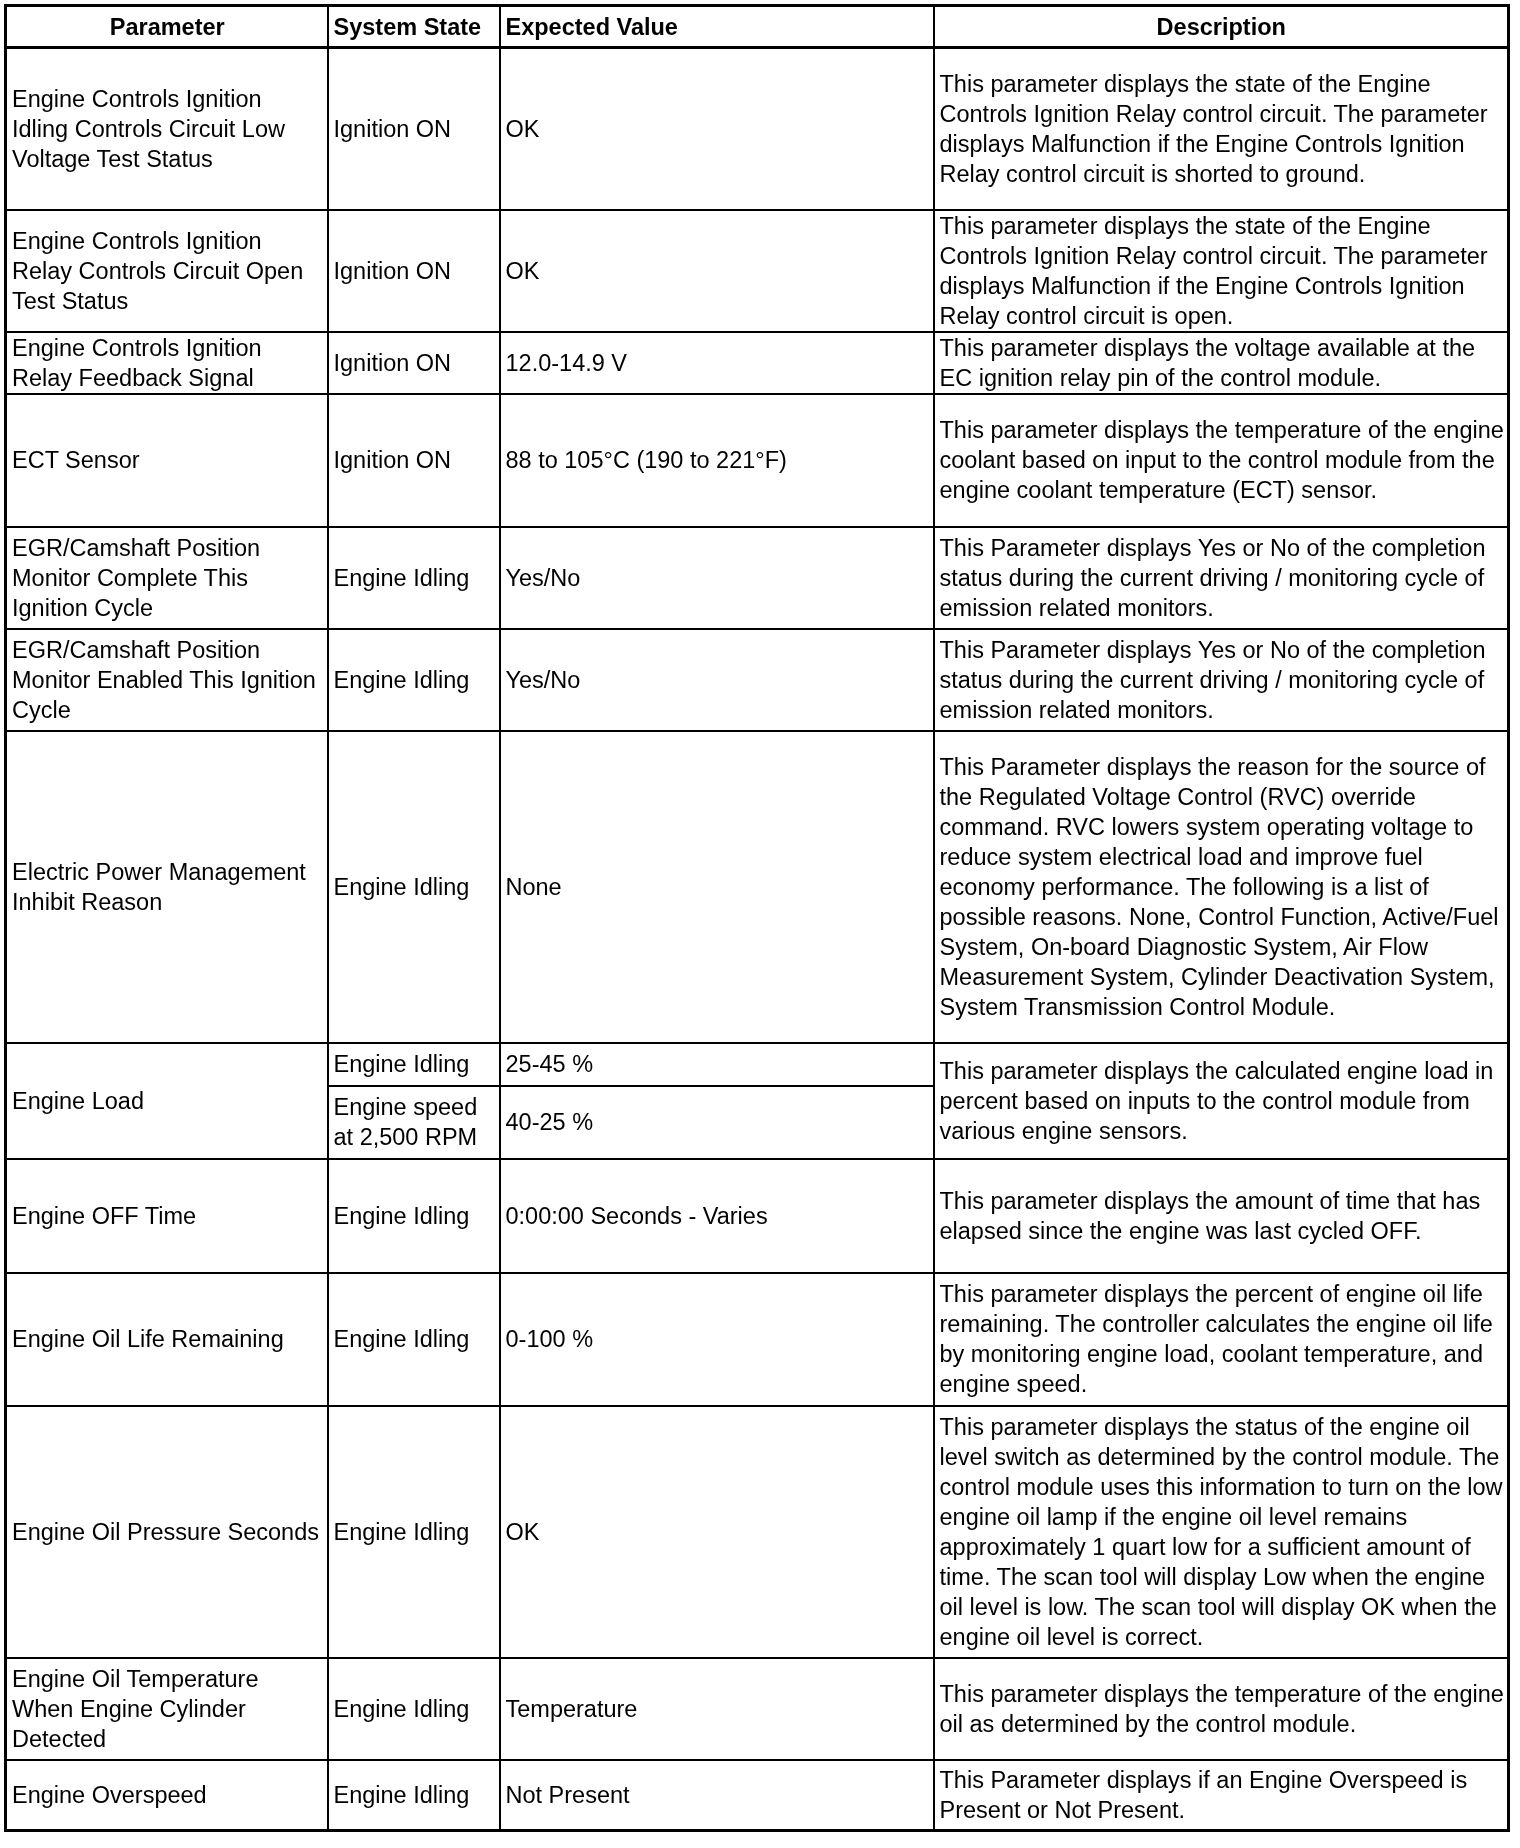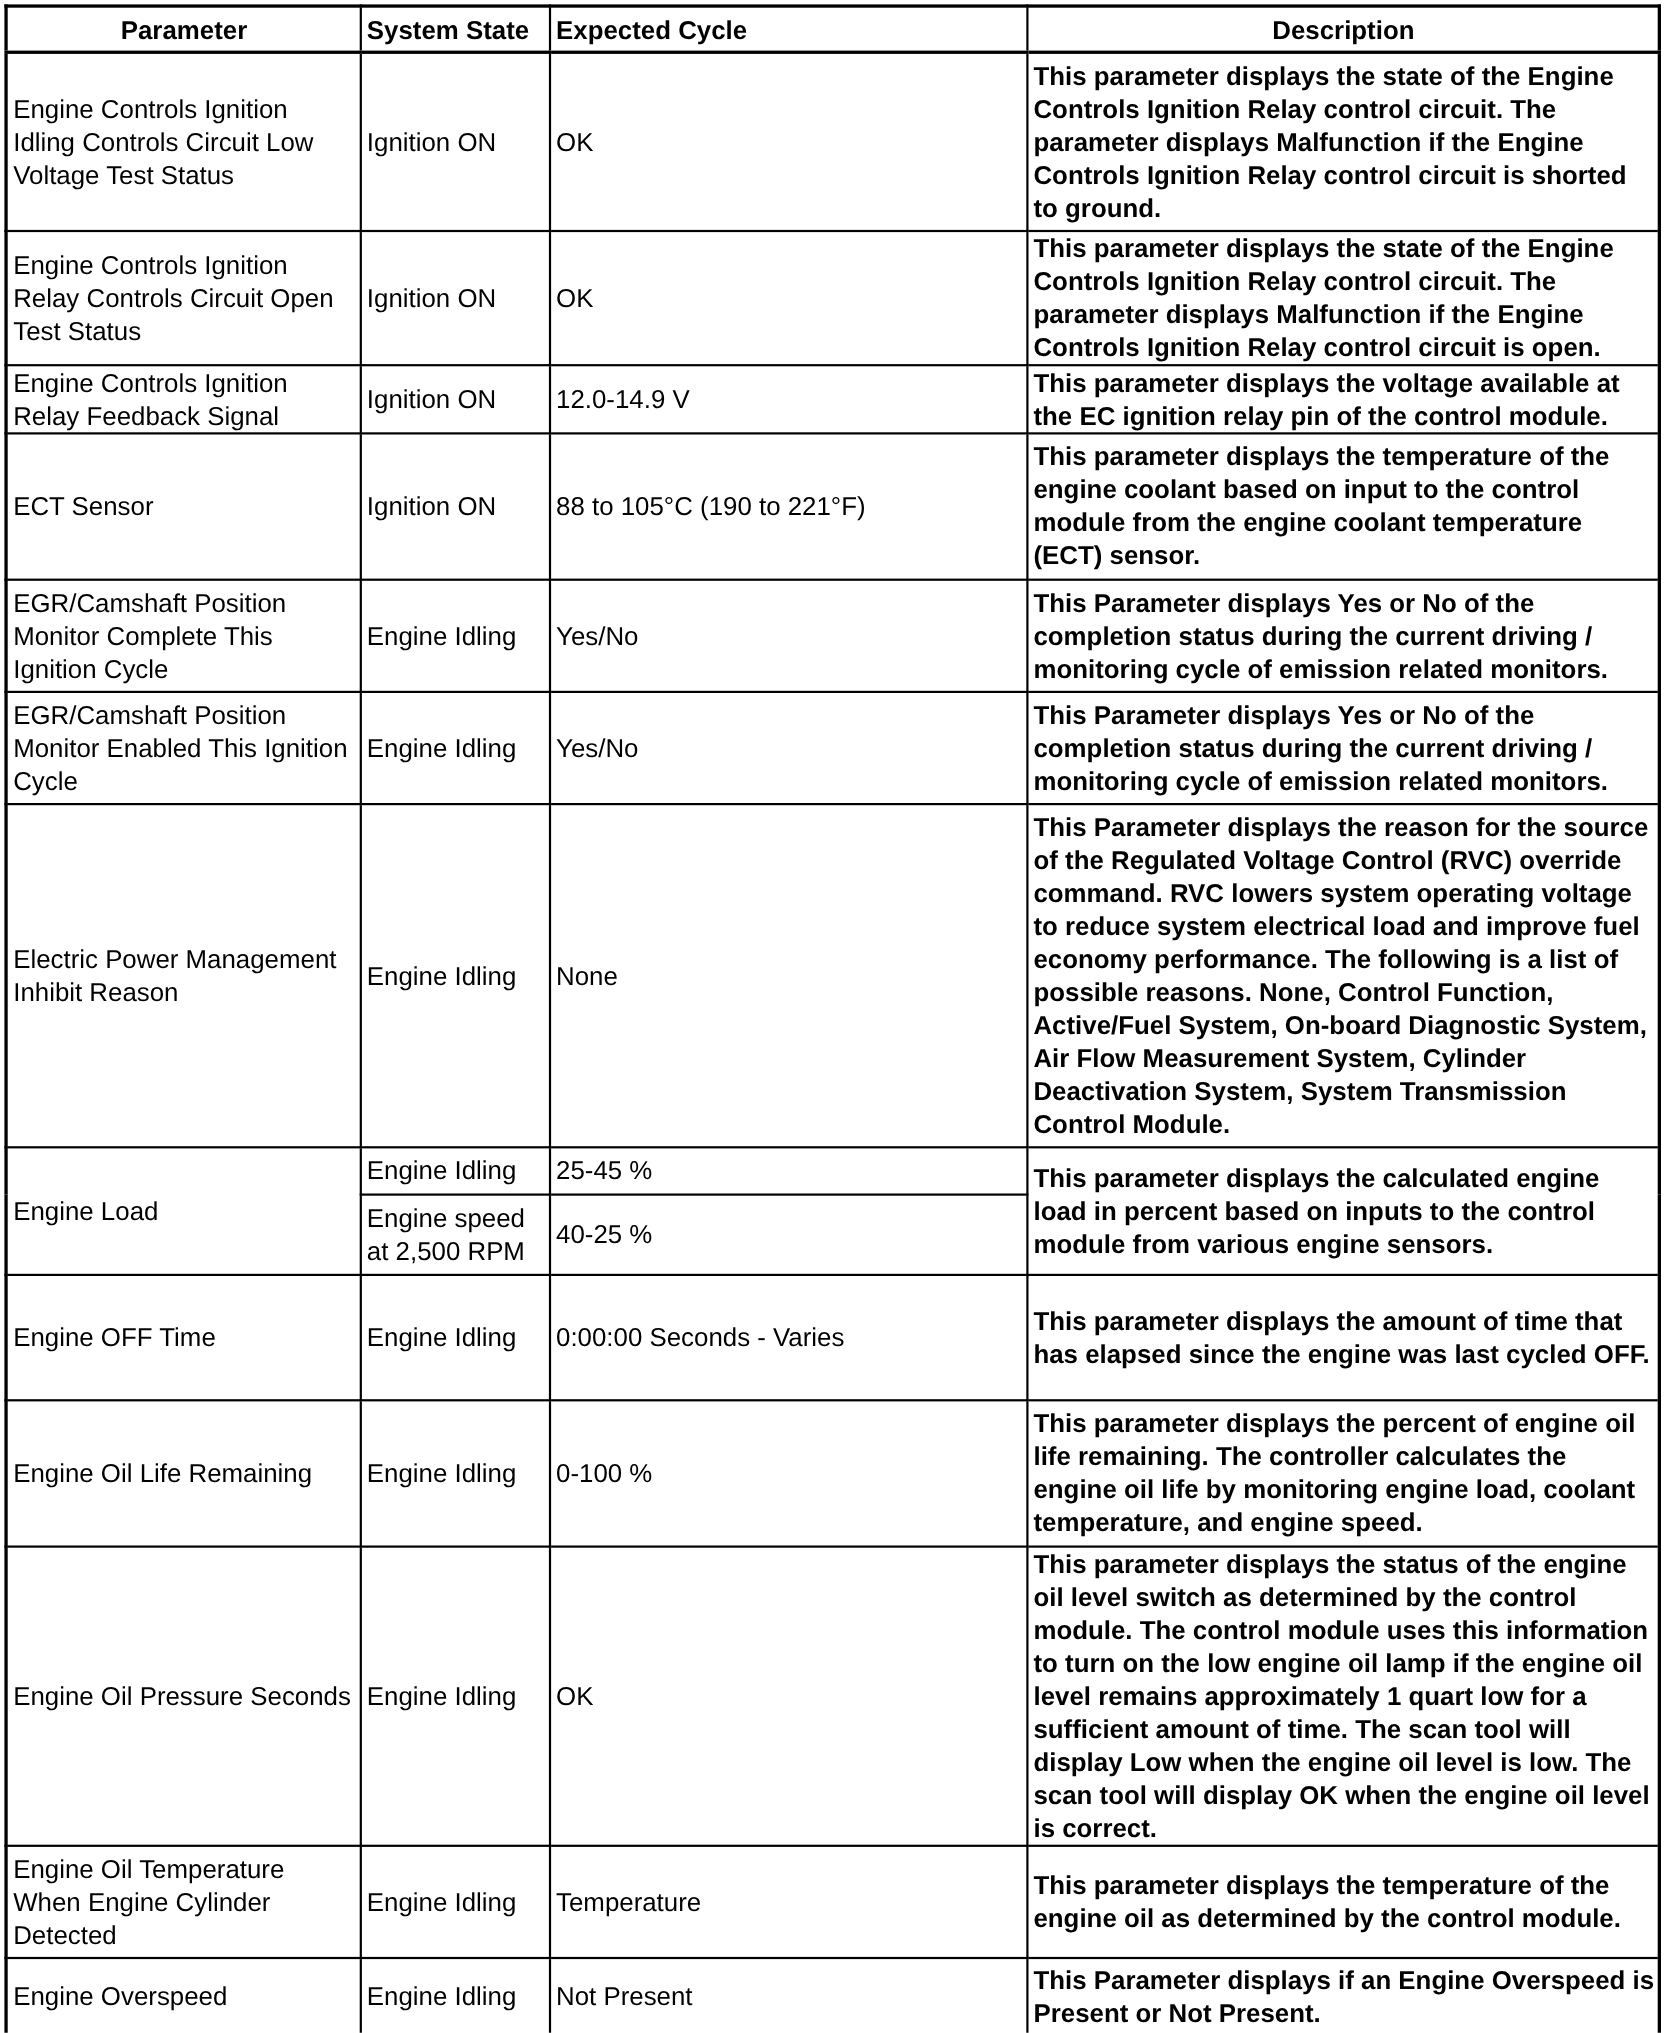--- a/index.html
+++ b/index.html
@@ -27,37 +27,37 @@
     text-align: left;
     overflow: hidden;
     margin-top: 18px;
   }
   table.params th {
     font-weight: bold;
     height: 39px;
     border-bottom-width: 3px;
   }
   table.params th.center { text-align: center; }
-  table.params td.desc { padding-left: 5px; padding-right: 2px; font-weight: bold; }
+  table.params td.desc { padding-left: 5px; padding-right: 2px; }
 </style>
 </head>
 <body>
 
 <table class="params">
   <colgroup>
     <col class="c1">
       <col class="c2">
       <col class="c3">
       <col class="c4">
   </colgroup>
   <thead>
     <tr>
       <th class="center">Parameter</th>
       <th>System State</th>
-      <th>Expected Cycle</th>
+      <th>Expected Value</th>
       <th class="center">Description</th>
     </tr>
   </thead>
   <tbody>
     <tr style="height:162px">
       <td>Engine Controls Ignition Idling Controls Circuit Low Voltage Test Status</td>
       <td>Ignition ON</td>
       <td>OK</td>
       <td class="desc">This parameter displays the state of the Engine Controls Ignition Relay control circuit. The parameter displays Malfunction if the Engine Controls Ignition Relay control circuit is shorted to ground.</td>
     </tr>

